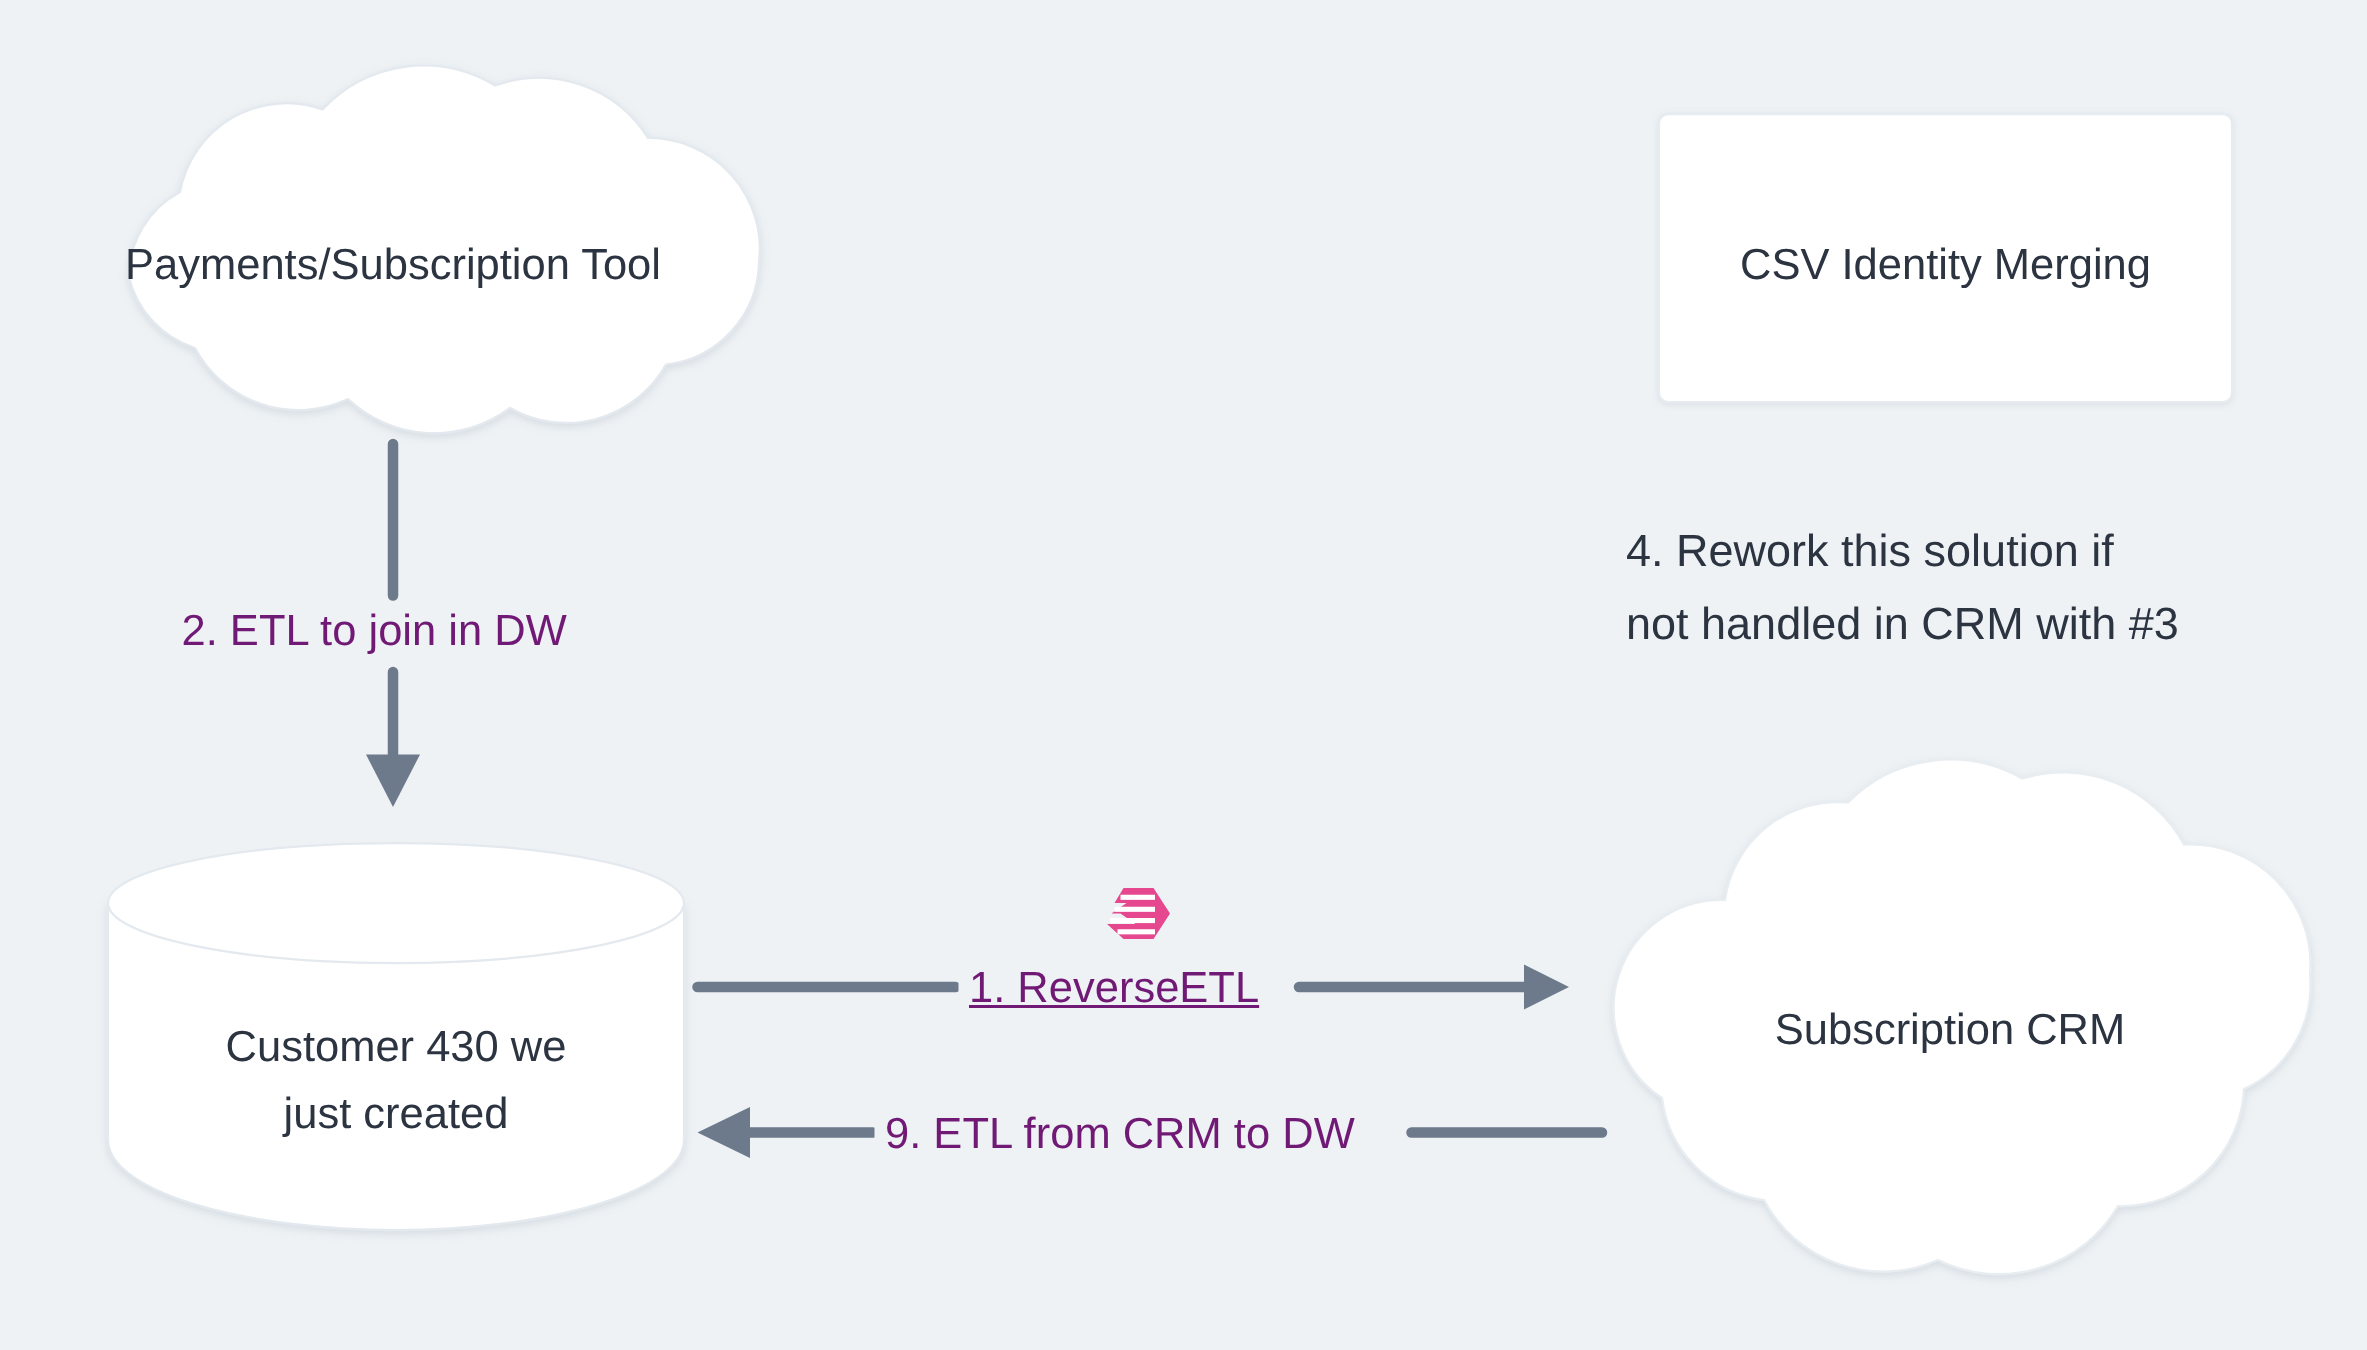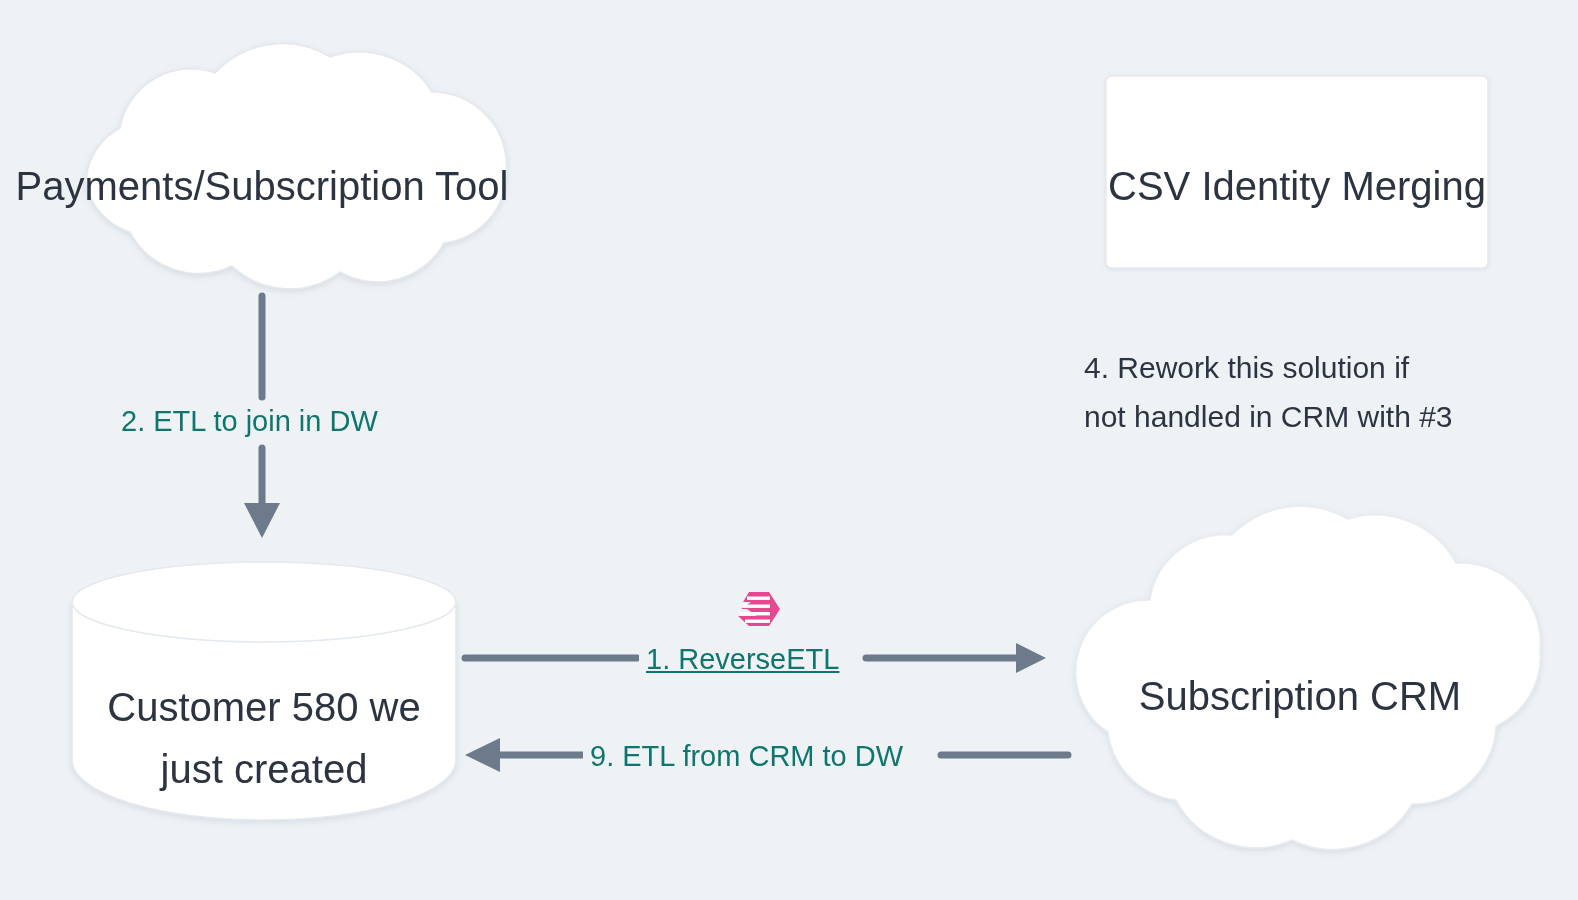--- a/index.html
+++ b/index.html
@@ -17,29 +17,29 @@
   #canvas {
     position: absolute;
     left: 0;
     top: 0;
     width: 1578px;
     height: 900px;
   }
   .node-label {
     position: absolute;
     color: #2b3440;
-    font-size: 40px;
+    font-size: 29px;
     line-height: 1.55;
     text-align: center;
     white-space: pre-line;
     pointer-events: none;
   }
   .edge-label {
     position: absolute;
-    color: #0f766e;
+    color: #701a75;
     font-size: 29px;
     line-height: 1.0;
     text-align: left;
     background: #eef2f5;
     white-space: nowrap;
   }
   .caption {
     position: absolute;
     color: #2b3440;
     font-size: 30px;
@@ -184,21 +184,21 @@
   <rect x="10" y="6.5" width="23" height="3.4" fill="#ffffff"></rect>
   <rect x="6" y="14.5" width="27" height="3.4" fill="#ffffff"></rect>
   <rect x="3" y="22.0" width="30" height="3.4" fill="#ffffff"></rect>
   <rect x="8" y="29.5" width="25" height="3.4" fill="#ffffff"></rect>
 </svg>
 
 <div class="node-label" id="payments-label">Payments/Subscription Tool</div>
 
 <div class="node-label" id="csv-label">CSV Identity Merging</div>
 
-<div class="node-label" id="dw-label">Customer 580 we
+<div class="node-label" id="dw-label">Customer 430 we
 just created</div>
 
 <div class="node-label" id="crm-label">Subscription CRM</div>
 
 <div class="caption" id="csv-caption">4. Rework this solution if
 not handled in CRM with #3</div>
 
 <div class="edge-label" id="etl-join-label">2. ETL to join in DW</div>
 
 <div class="edge-label" id="reverse-etl-label">1. ReverseETL</div>

